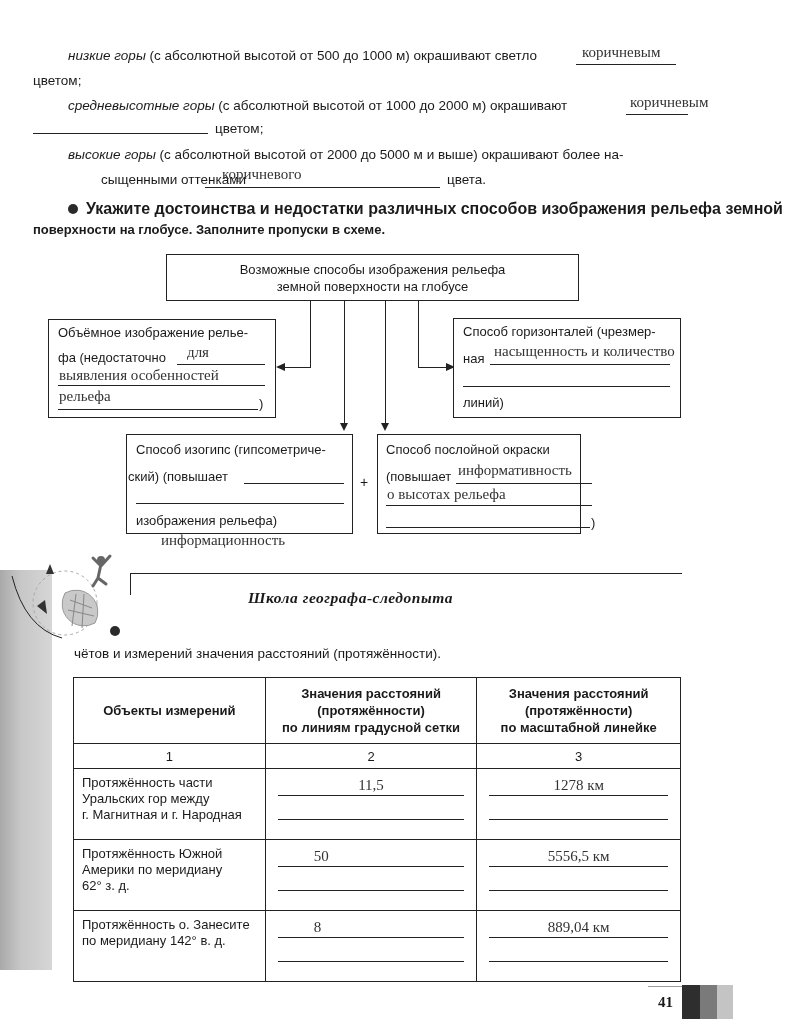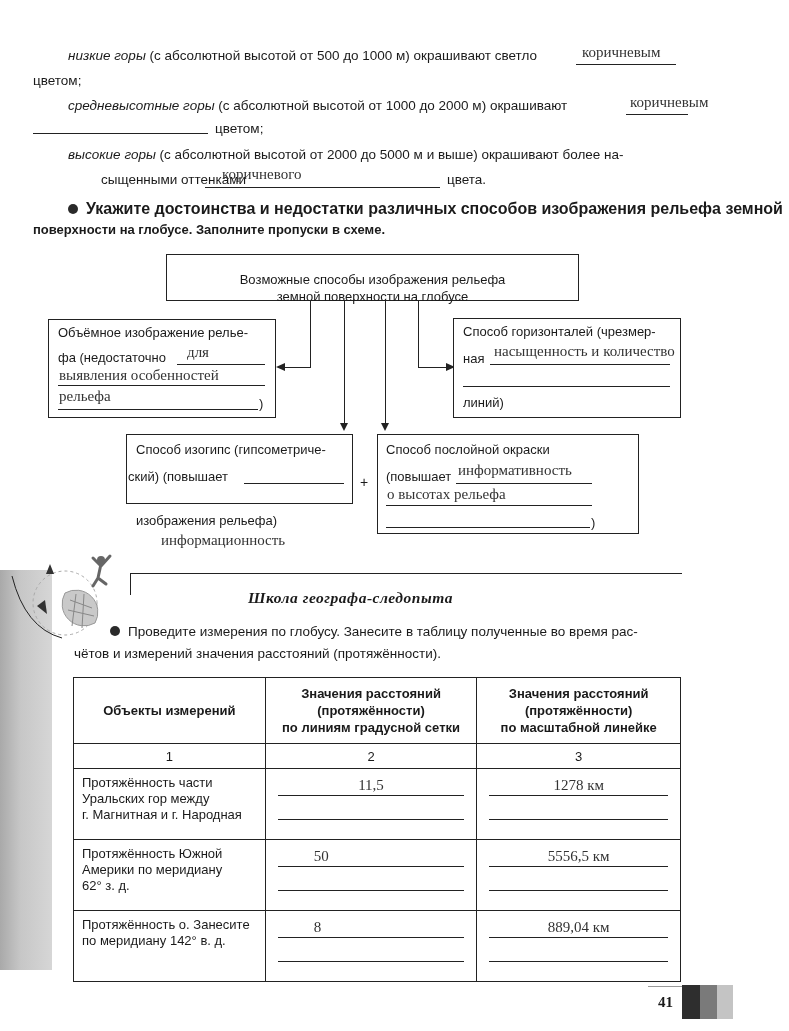--- a/index.html
+++ b/index.html
@@ -58,21 +58,21 @@
 <div class="uline" style="left:205px; top:187px; width:235px;"></div>
 <div class="abs hw" style="left:222px; top:166px;">коричневого</div>
 <div class="abs txt" style="left:447px; top:171px;">цвета.</div>
 
 <div class="abs txt" style="left:68px; top:200px; font-weight:bold; font-size:16px;">
   <span class="bullet"></span><span>Укажите достоинства и недостатки различных способов изображения рельефа земной</span>
 </div>
 <div class="abs txt" style="left:33px; top:221px; font-weight:bold; font-size:13px;">поверхности на глобусе. Заполните пропуски в схеме.</div>
 
 <div>
-  <div class="box" style="left:166px; top:254px; width:413px; height:47px; text-align:center; font-size:13px; line-height:17px; padding-top:16px;">
+  <div class="box" style="left:166px; top:254px; width:413px; height:47px; text-align:center; font-size:13px; line-height:17px; padding-top:6px;">
     <div>Возможные способы изображения рельефа</div>
     <div>земной поверхности на глобусе</div>
   </div>
 
   <div class="line" style="left:310px; top:300px; width:1px; height:68px;"></div>
   <div class="line" style="left:283px; top:367px; width:28px; height:1px;"></div>
   <div class="arrow-left" style="left:276px; top:363px;"></div>
 
   <div class="line" style="left:344px; top:300px; width:1px; height:128px;"></div>
   <div class="arrow-down" style="left:340px; top:423px;"></div>
@@ -98,32 +98,32 @@
 
   <div class="box" style="left:453px; top:318px; width:228px; height:100px; font-size:13px;">
     <div class="abs" style="left:9px; top:5px;">Способ горизонталей (чрезмер-</div>
     <div class="abs" style="left:9px; top:32px;">ная</div>
     <div class="uline" style="left:36px; top:45px; width:180px;"></div>
     <div class="abs hw" style="left:40px; top:24px;">насыщенность и количество</div>
     <div class="uline" style="left:9px; top:67px; width:207px;"></div>
     <div class="abs" style="left:9px; top:76px;">линий)</div>
   </div>
 
-  <div class="box" style="left:126px; top:434px; width:227px; height:70px; font-size:13px;">
+  <div class="box" style="left:126px; top:434px; width:227px; height:100px; font-size:13px;">
     <div class="abs" style="left:9px; top:7px;">Способ изогипс (гипсометриче-</div>
     <div class="abs" style="left:1px; top:34px;">ский) (повышает</div>
     <div class="uline" style="left:117px; top:48px; width:100px;"></div>
     <div class="uline" style="left:9px; top:68px; width:208px;"></div>
     <div class="abs hw" style="left:34px; top:49px;margin-top:48px;">информационность</div>
     <div class="abs" style="left:9px; top:78px;">изображения рельефа)</div>
   </div>
 
   <div class="abs" style="left:360px; top:474px; font-size:14px;">+</div>
 
-  <div class="box" style="left:377px; top:434px; width:262px; height:100px; font-size:13px;">
+  <div class="box" style="left:377px; top:434px; width:204px; height:100px; font-size:13px;">
     <div class="abs" style="left:8px; top:7px;">Способ послойной окраски</div>
     <div class="abs" style="left:8px; top:34px;">(повышает</div>
     <div class="uline" style="left:78px; top:48px; width:136px;"></div>
     <div class="abs hw" style="left:80px; top:27px;">информативность</div>
     <div class="uline" style="left:8px; top:70px; width:206px;"></div>
     <div class="abs hw" style="left:9px; top:51px;">о высотах рельефа</div>
     <div class="uline" style="left:8px; top:92px; width:204px;"></div>
     <div class="abs" style="left:213px; top:80px;">)</div>
   </div>
 </div>
@@ -138,21 +138,21 @@
   <path d="M91 16 L88 30 M91 18 L83 10 M91 18 L100 8 M88 30 L83 38 M88 30 L96 36" stroke="#666" stroke-width="3" fill="none" stroke-linecap="round"></path>
   <path d="M40 16 L44 26 L36 26 Z" fill="#333"></path>
   <path d="M27 58 L35 52 L37 66 Z" fill="#333"></path>
 </svg>
 
 <div class="line" style="left:130px; top:573px; width:552px; height:1px;"></div>
 <div class="line" style="left:130px; top:573px; width:1px; height:22px;"></div>
 <div class="abs section-title" style="left:248px; top:589px;">Школа географа-следопыта</div>
 
 <div class="abs txt" style="left:110px; top:623px; font-size:13.5px;">
-  <span class="bullet"></span><span>Проведите измерения по глобусу. Занесите в таблицу полученные во время рас-</span>
+  <span class="bullet"></span>
 </div>
 <div class="abs txt" style="left:74px; top:645px; font-size:13.5px;">чётов и измерений значения расстояний (протяжённости).</div>
 
 <table class="meas">
   <colgroup>
       <col style="width:192px">
       <col style="width:212px">
       <col style="width:204px">
     </colgroup>
   <tbody>

